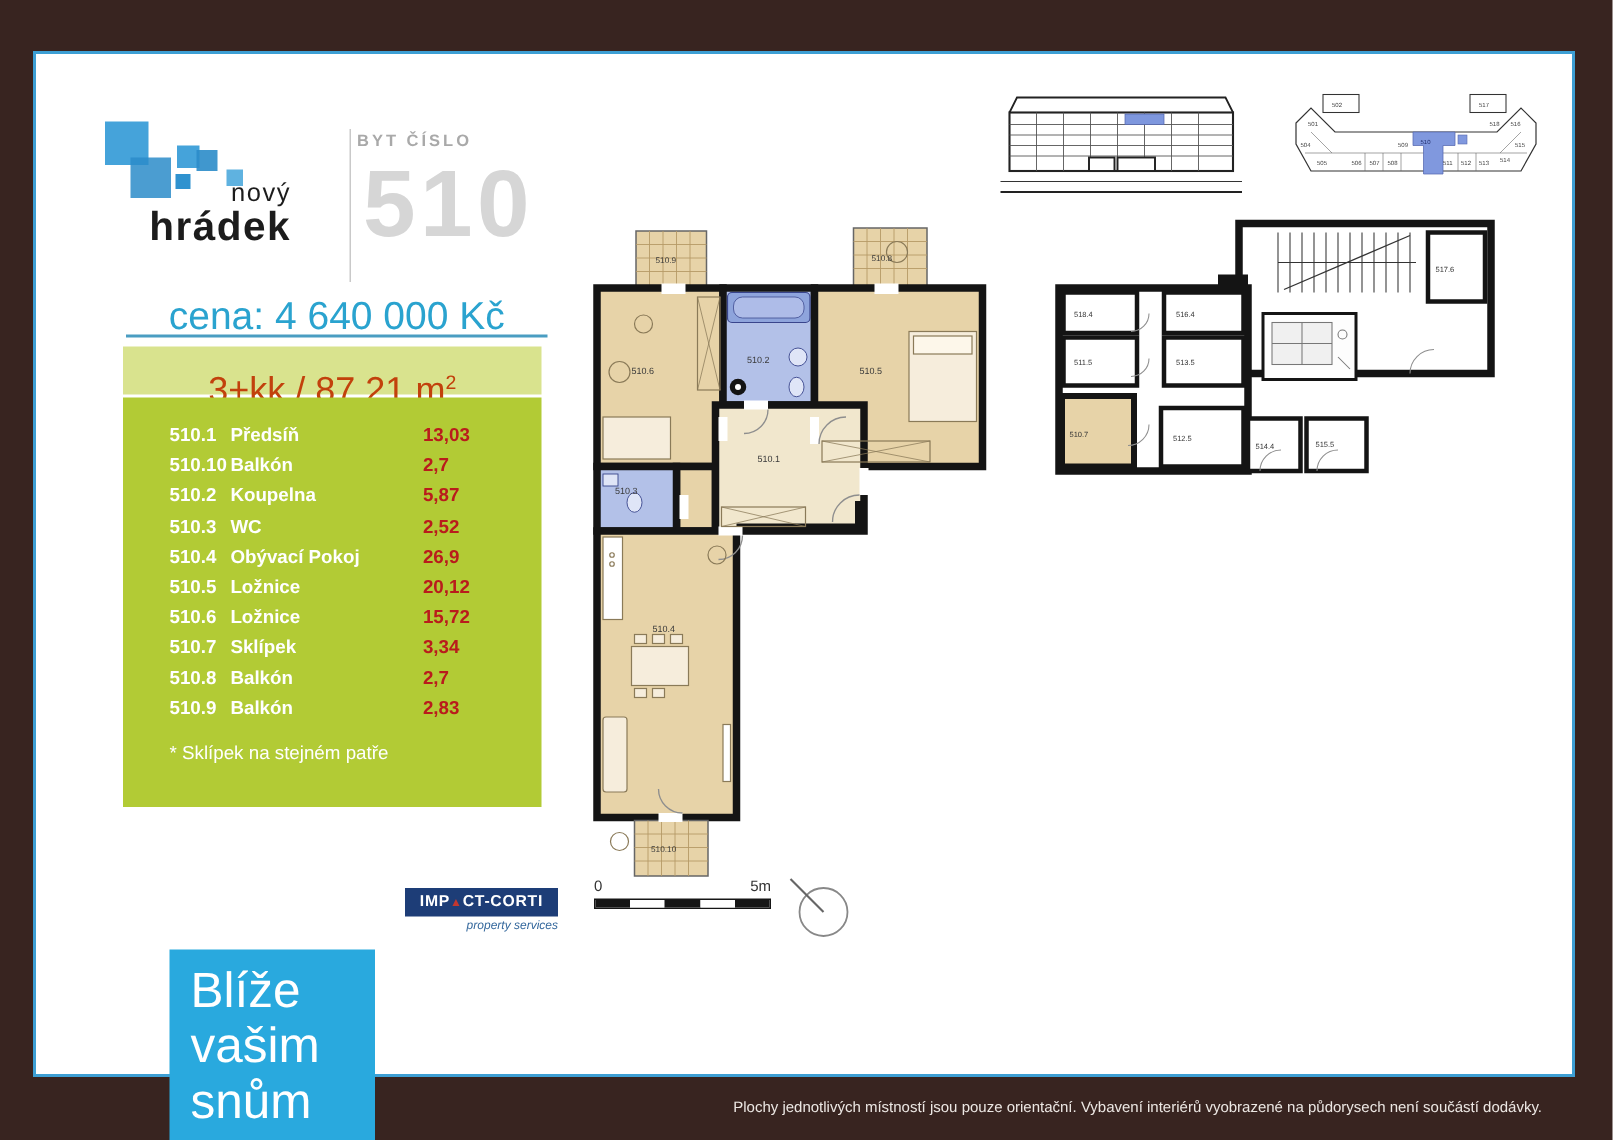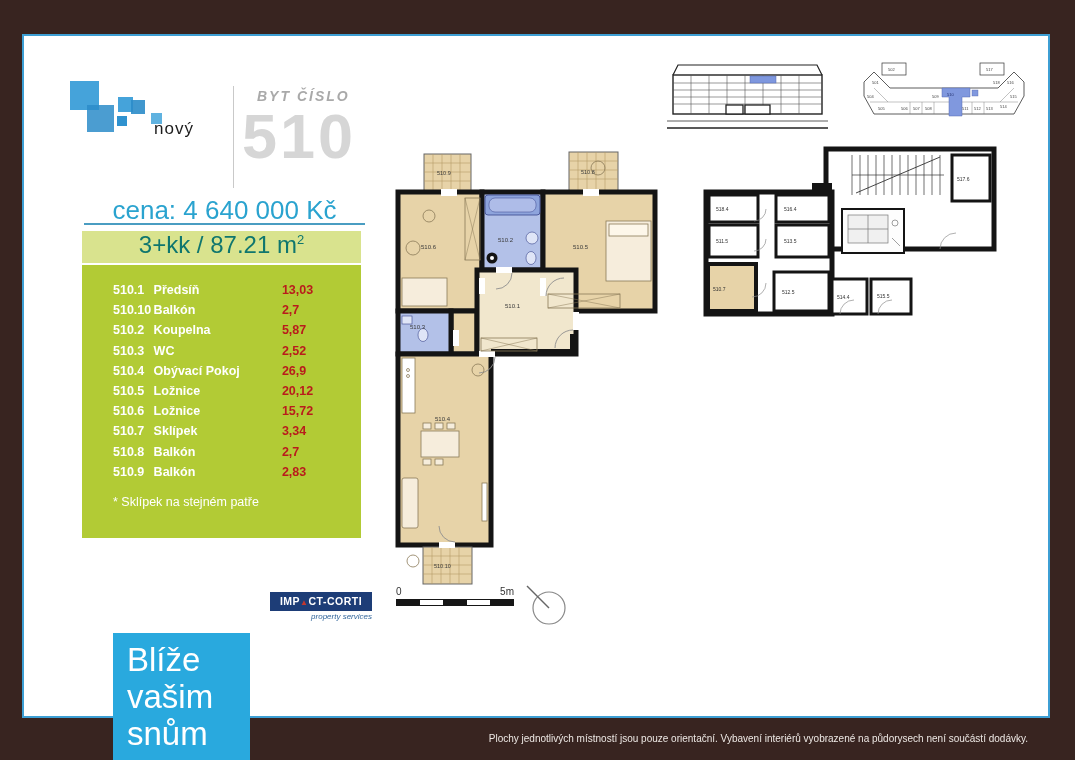--- a/index.html
+++ b/index.html
@@ -9,31 +9,31 @@
           background:#ffffff; border:2px solid #3d9fd4; }
   .abs { position:absolute; }
 
   
   .sq { position:absolute; }
   .brand-text { position:absolute; left:40px; top:84px; width:130px; text-align:right; color:#1c1c1c; }
   .brand-top { font-size:17px; font-weight:normal; line-height:18px; letter-spacing:1px; }
   .brand-bottom { font-size:27px; font-weight:bold; line-height:26px; letter-spacing:1px; }
 
   .header-divider { position:absolute; left:209px; top:50px; width:1px; height:102px; background:#c9c9c9; }
-  .byt-label { position:absolute; left:233px; top:52px; font-size:14px; font-weight:bold;
-               letter-spacing:2px; color:#a9a9a9;font-style:italic; }
+  .byt-label { position:absolute; left:214px; top:52px; font-size:11px; font-weight:bold;
+               letter-spacing:2px; color:#a9a9a9; }
   .unit-number { position:absolute; left:218px; top:64px; font-size:63px; font-weight:bold;
                  letter-spacing:3px; color:#d6d6d6; }
 
   .price { position:absolute; left:60px; top:159px; width:281px; text-align:center;
            font-size:26px; color:#2aa3cf; }
   .price-underline { position:absolute; left:60px; top:187px; width:281px; height:2px; background:#4a9dc2; }
 
   .summary-band { position:absolute; left:58px; top:195px; width:279px; height:32px;
-                  background:#d9e38e; text-align:center; font-size:24px; color:#0f766e; padding-top:0; }
+                  background:#d9e38e; text-align:center; font-size:24px; color:#c2410c; padding-top:16px; }
   .summary-band sup { font-size:13px; }
 
   .room-table { position:absolute; left:58px; top:229px; width:279px; height:273px;
                 background:#b2cb35; padding:15px 20px 0 31px; font-weight:bold; }
   .room-row { display:flex; line-height:20.2px; font-size:12.5px; color:#ffffff; }
   .room-code { width:44px; }
   .room-name { width:139px; }
   .room-area { width:64px; color:#b91c1c; }
   .table-footnote { margin-top:13px; font-size:12.5px; color:#ffffff; font-weight:normal; }
 
@@ -66,20 +66,21 @@
 
     <div>
       <div class="sq" style="left:46px;top:45px;width:29px;height:29px;background:#45a3da;"></div>
       <div class="sq" style="left:63px;top:69px;width:27px;height:27px;background:#2b8cc9;opacity:.85;"></div>
       <div class="sq" style="left:94px;top:61px;width:15px;height:15px;background:#45a3da;"></div>
       <div class="sq" style="left:107px;top:64px;width:14px;height:14px;background:#2b8cc9;opacity:.9;"></div>
       <div class="sq" style="left:93px;top:80px;width:10px;height:10px;background:#2f92cf;"></div>
       <div class="sq" style="left:127px;top:77px;width:11px;height:11px;background:#5fb2e0;"></div>
       <div class="brand-text">
         <div class="brand-top">nový</div>
+        <div class="brand-bottom">hrádek</div>
       </div>
     </div>
 
     <div class="header-divider"></div>
     <div class="byt-label">BYT ČÍSLO</div>
     <div class="unit-number">510</div>
 
     <div class="price">cena: 4 640 000 Kč</div>
     <div class="price-underline"></div>
 

